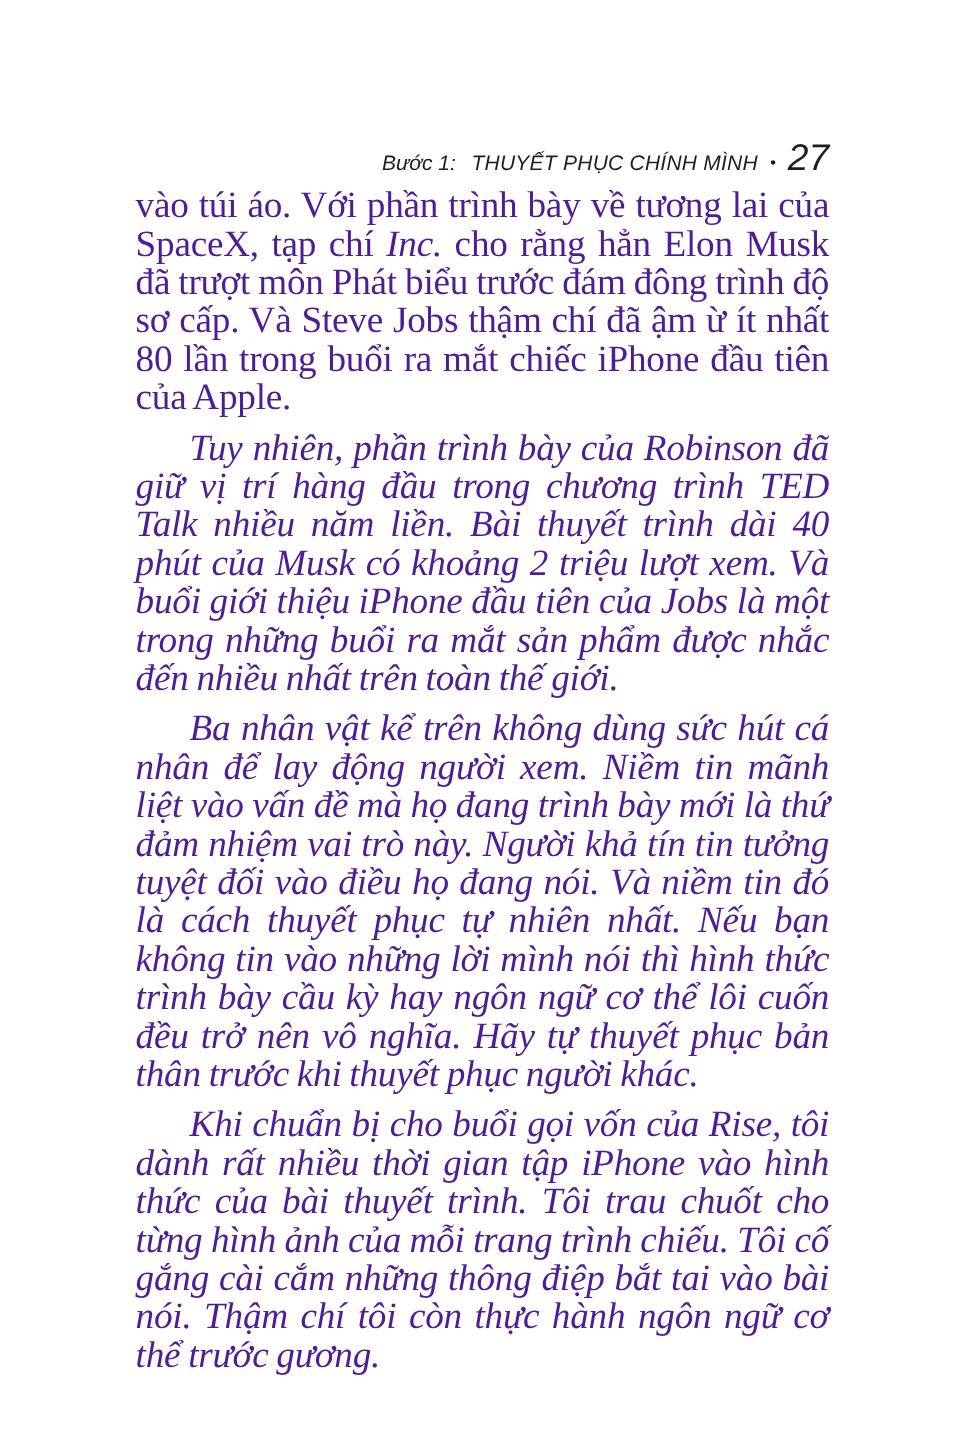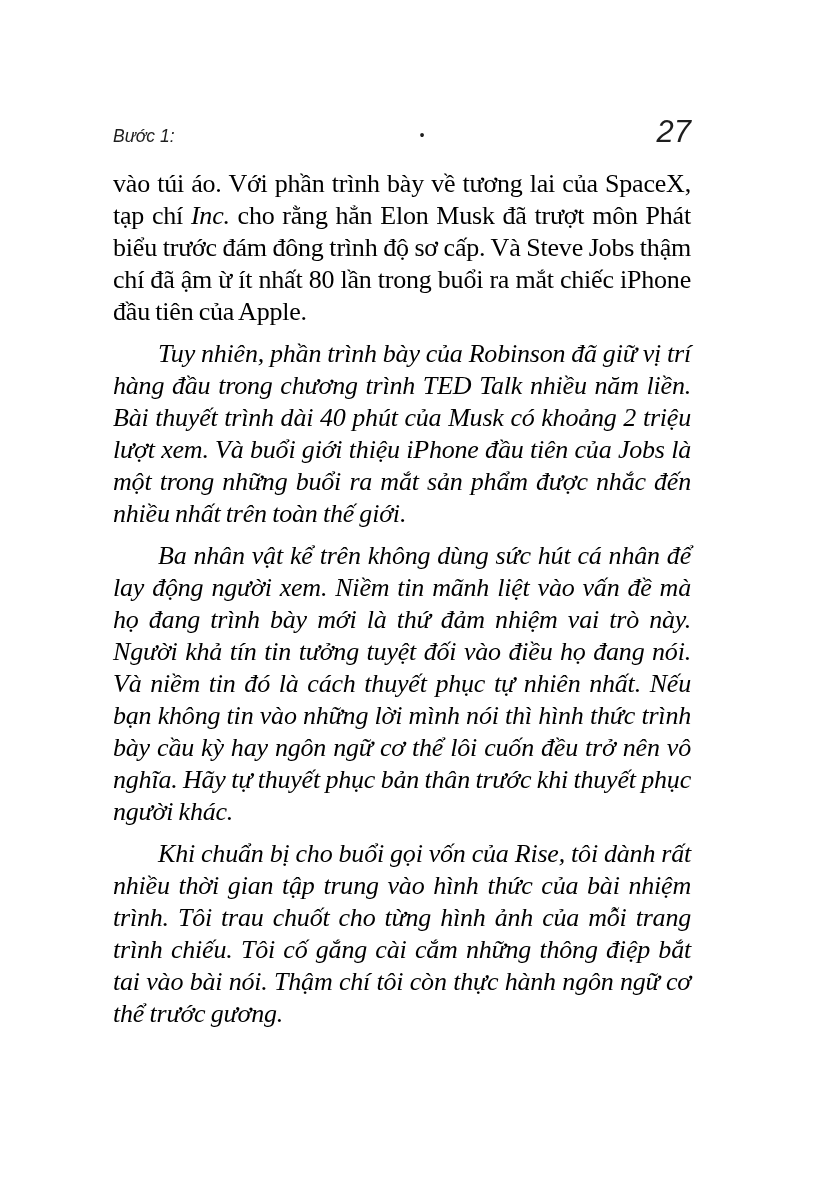--- a/index.html
+++ b/index.html
@@ -17,21 +17,21 @@
   }
   .text-column {
     position: absolute;
     left: 113px;
     top: 114px;
     width: 578px;
   }
   
   .running-header {
     display: flex;
-    justify-content: space-between;
+    justify-content: flex-end;
     align-items: baseline;
     font-family: "Liberation Sans", sans-serif;
     font-style: italic;
     color: #1e1e1e;
     height: 30px;
     white-space: nowrap;
   }
   .chapter-label {
     font-size: 17.5px;
     margin-right: 13px;
@@ -45,28 +45,28 @@
     margin: 0 10px;
     position: relative;
     top: -2px;
   }
   .page-number {
     font-size: 31px;
     font-weight: 500;
   }
   
   .body-text {
-    margin-top: 24px;
+    margin-top: 11px;
     font-family: "Liberation Serif", serif;
-    font-size: 26px;
+    font-size: 31px;
     line-height: 32px;
     text-align: justify;
     letter-spacing: -0.2px;
     word-spacing: -1px;
-    color: #000000;
+    color: #4c1d95;
   }
   .body-text p {
     margin: 0 0 10px 0;
   }
   .body-text p:last-child {
     margin-bottom: 0;
   }
   .body-text p.indent {
     text-indent: 45px;
     font-style: italic;
@@ -76,26 +76,27 @@
   }
 </style>
 </head>
 <body>
 
 <div class="page">
   <div class="text-column">
 
     <div class="running-header">
       <span class="chapter-label">Bước 1:</span>
+      <span class="chapter-title">THUYẾT PHỤC CHÍNH MÌNH</span>
       <span class="header-separator">•</span>
       <span class="page-number">27</span>
     </div>
 
     <div class="body-text">
 
     <p><span>vào túi áo. Với phần trình bày về tương lai của SpaceX, tạp chí </span><em>Inc.</em><span> cho rằng hẳn Elon Musk đã trượt môn Phát biểu trước đám đông trình độ sơ cấp. Và Steve Jobs thậm chí đã ậm ừ ít nhất 80 lần trong buổi ra mắt chiếc iPhone đầu tiên của Apple.</span></p>
         <p class="indent"><span>Tuy nhiên, phần trình bày của Robinson đã giữ vị trí hàng đầu trong chương trình TED Talk nhiều năm liền. Bài thuyết trình dài 40 phút của Musk có khoảng 2 triệu lượt xem. Và buổi giới thiệu iPhone đầu tiên của Jobs là một trong những buổi ra mắt sản phẩm được nhắc đến nhiều nhất trên toàn thế giới.</span></p>
         <p class="indent"><span>Ba nhân vật kể trên không dùng sức hút cá nhân để lay động người xem. Niềm tin mãnh liệt vào vấn đề mà họ đang trình bày mới là thứ đảm nhiệm vai trò này. Người khả tín tin tưởng tuyệt đối vào điều họ đang nói. Và niềm tin đó là cách thuyết phục tự nhiên nhất. Nếu bạn không tin vào những lời mình nói thì hình thức trình bày cầu kỳ hay ngôn ngữ cơ thể lôi cuốn đều trở nên vô nghĩa. Hãy tự thuyết phục bản thân trước khi thuyết phục người khác.</span></p>
-        <p class="indent"><span>Khi chuẩn bị cho buổi gọi vốn của Rise, tôi dành rất nhiều thời gian tập trung vào hình thức của bài nhiệm trình. Tôi trau chuốt cho từng hình ảnh của mỗi trang trình chiếu. Tôi cố gắng cài cắm những thông điệp bắt tai vào bài nói. Thậm chí tôi còn thực hành ngôn ngữ cơ thể trước gương.</span></p>
+        <p class="indent"><span>Khi chuẩn bị cho buổi gọi vốn của Rise, tôi dành rất nhiều thời gian tập iPhone vào hình thức của bài thuyết trình. Tôi trau chuốt cho từng hình ảnh của mỗi trang trình chiếu. Tôi cố gắng cài cắm những thông điệp bắt tai vào bài nói. Thậm chí tôi còn thực hành ngôn ngữ cơ thể trước gương.</span></p>
       </div>
 
   </div>
 </div>
 
 </body></html>

